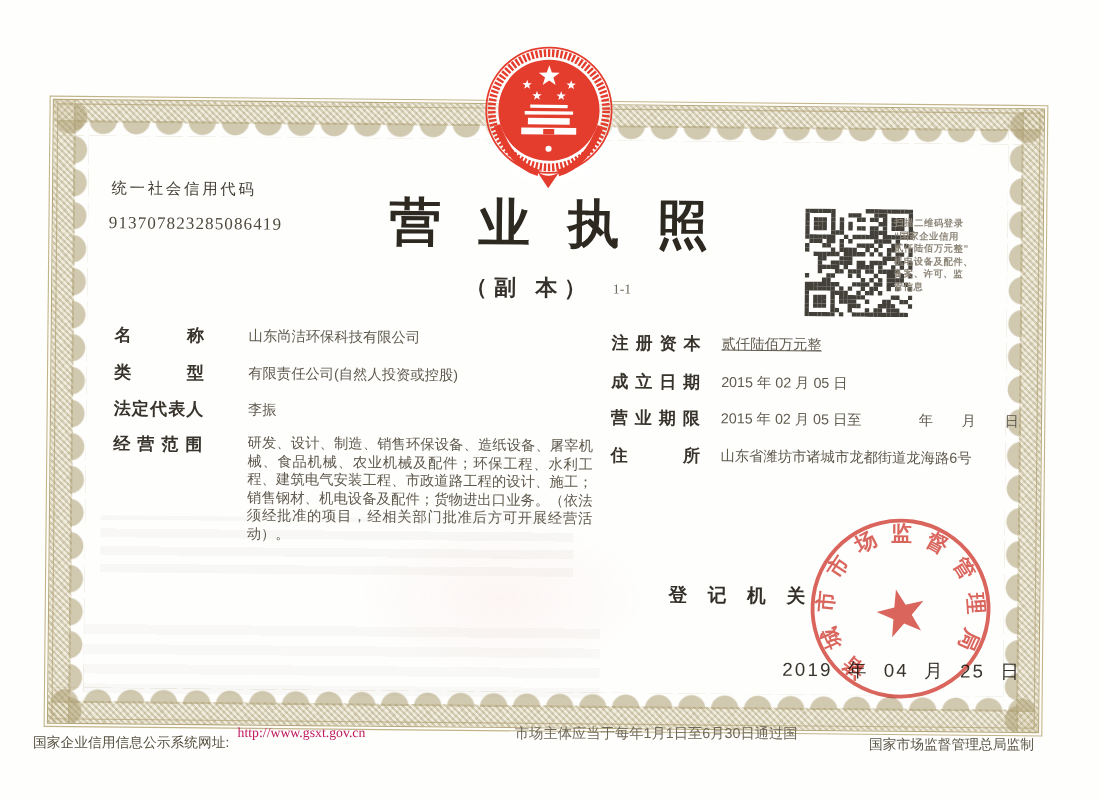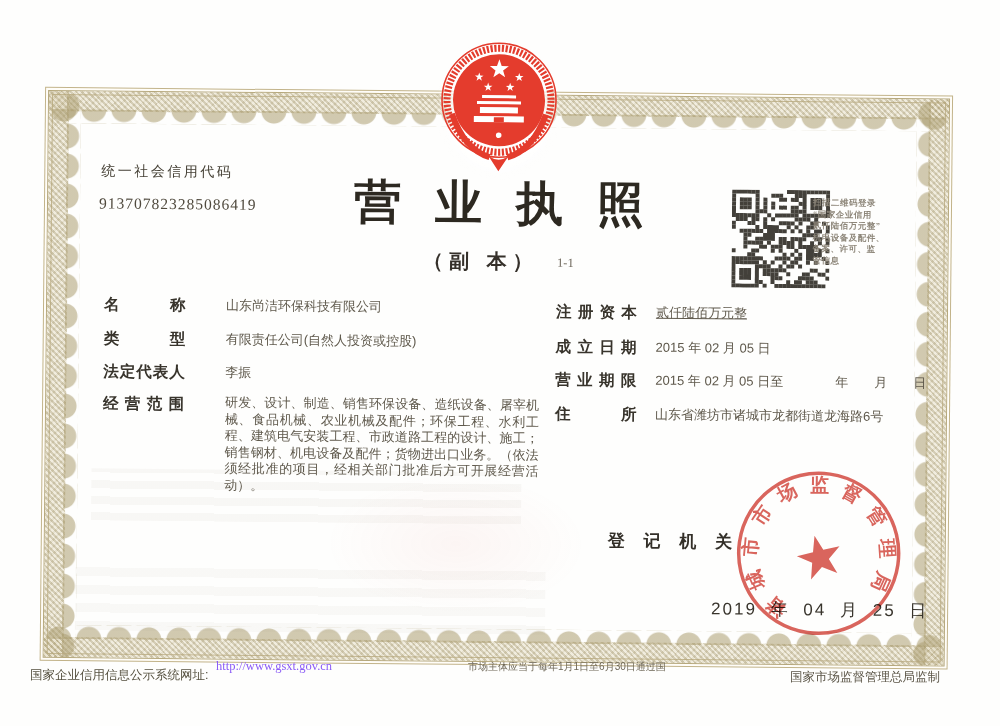--- a/index.html
+++ b/index.html
@@ -73,23 +73,23 @@
   .rf{left:558px;}
   .scope .f-value{width:314px;text-align:justify;}
   
   .registrar{position:absolute;left:612px;top:524px;font-size:17px;font-weight:700;letter-spacing:7px;color:#332f28;}
   .issue-date{position:absolute;left:716px;top:591px;font-size:17px;color:#38342c;letter-spacing:2px;word-spacing:7px;}
   
   .stamp{position:absolute;left:735px;top:458px;width:176px;height:176px;
     transform:rotate(-14deg);opacity:.85;mix-blend-mode:multiply;}
   
   .ft-left-label{position:absolute;left:30px;top:667px;font-size:12.5px;color:#55503f;text-align:center;}
-  .ft-left-url{position:absolute;left:216px;top:659px;font-size:12.5px;color:#8b5cf6;
+  .ft-left-url{position:absolute;left:216px;top:659px;font-size:12.5px;color:#be185d;
     font-family:"Liberation Serif", serif;}
-  .ft-mid{position:absolute;left:468px;top:660px;width:260px;font-size:10px;line-height:13.5px;color:#6e6757;}
+  .ft-mid{position:absolute;left:468px;top:660px;width:260px;font-size:13px;line-height:13.5px;color:#6e6757;}
   .ft-right{position:absolute;left:790px;top:669px;font-size:12.5px;color:#5b5547;}
   
   .ghost{position:absolute;pointer-events:none;}
   .g1{left:95px;top:468px;width:430px;height:52px;background:
       repeating-linear-gradient(0deg, rgba(150,140,120,.06) 0 8px, rgba(255,255,255,0) 8px 16px);}
   .g2{left:80px;top:560px;width:470px;height:70px;background:
       repeating-linear-gradient(0deg, rgba(150,140,120,.05) 0 9px, rgba(255,255,255,0) 9px 18px);}
   .g3{left:330px;top:470px;width:260px;height:140px;background:
       radial-gradient(closest-side, rgba(214,80,70,.05), rgba(214,80,70,0));}
 </style>

